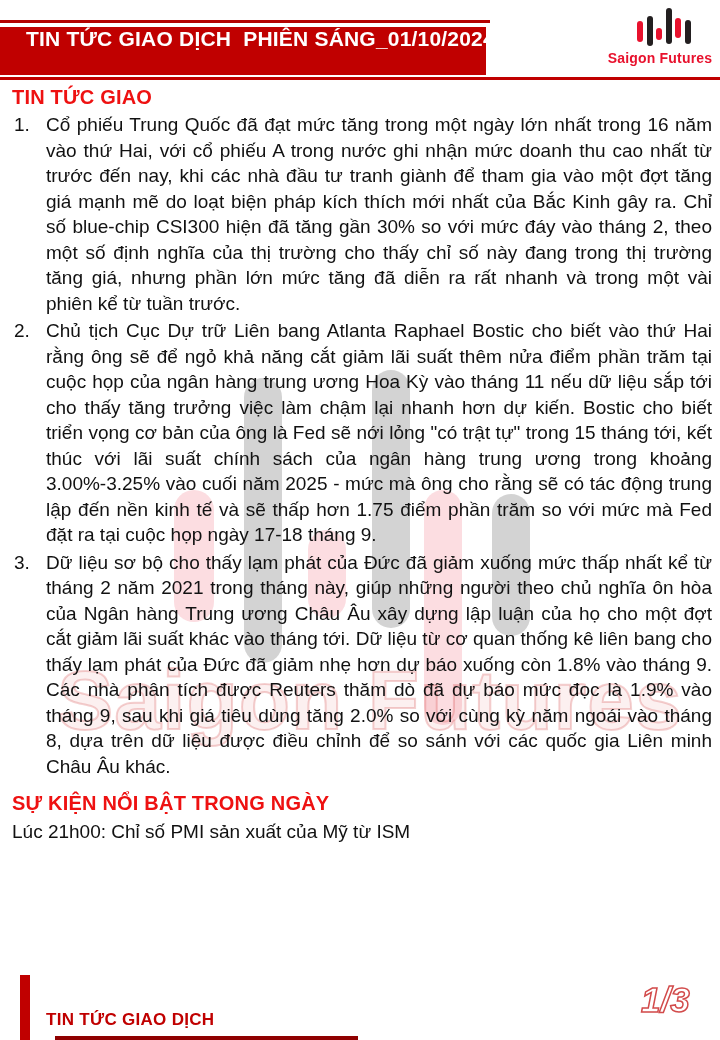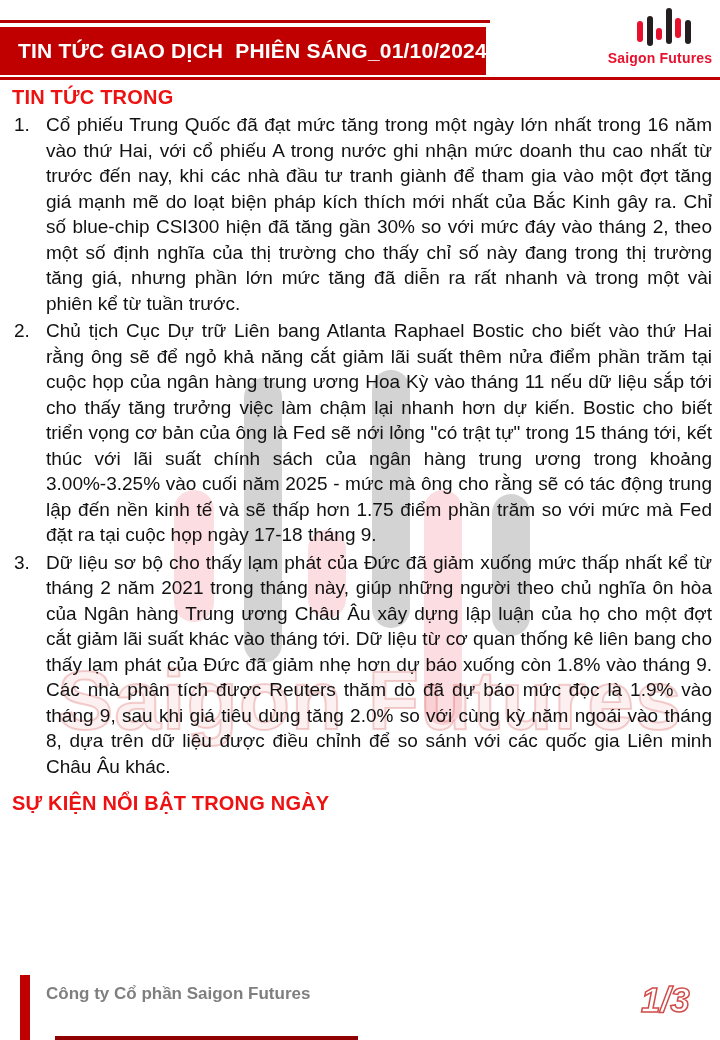--- a/index.html
+++ b/index.html
@@ -3,21 +3,21 @@
 <meta charset="utf-8">
 <style>
   * { margin:0; padding:0; box-sizing:border-box; }
   html,body { background:#ffffff; }
   body { font-family:"Liberation Sans","DejaVu Sans",sans-serif; }
   .page { position:relative; width:720px; height:1040px; background:#ffffff; overflow:hidden; }
 
   
   .header-top-rule { position:absolute; left:0; top:20px; width:490px; height:3px; background:#b40000; }
   .header-bar { position:absolute; left:0; top:27px; width:486px; height:48px; background:#c00000;
-                display:flex; align-items:center; padding-left:18px; }
+                display:flex; align-items:flex-start; padding-left:26px; }
   .header-bar .title { color:#ffffff; font-size:21px; font-weight:bold; white-space:pre; letter-spacing:.2px; }
   .header-underline { position:absolute; left:0; top:77px; width:720px; height:3px; background:#c00000; }
 
   
   .logo { position:absolute; left:600px; top:4px; width:120px; height:62px; }
   .logo .bar { position:absolute; width:6px; border-radius:3px; }
   .logo .b1 { left:37px;   top:17px; height:21px; background:#e8112d; }
   .logo .b2 { left:46.5px; top:12px; height:30px; background:#231f20; }
   .logo .b3 { left:56px;   top:24px; height:12px; background:#e8112d; }
   .logo .b4 { left:65.5px; top:4px;  height:36px; background:#231f20; }
@@ -86,36 +86,37 @@
       <div class="bar b2"></div>
       <div class="bar b3"></div>
       <div class="bar b4"></div>
       <div class="bar b5"></div>
       <div class="bar b6"></div>
     </div>
     <div class="wordmark">Saigon Futures</div>
   </div>
 
   <div class="content">
-    <div class="section-heading">TIN TỨC TRONG</div>
+    <div class="section-heading">TIN TỨC GIAO</div>
 
     <div class="news-item">
       <span class="num">1.</span>
       <span>Cổ phiếu Trung Quốc đã đạt mức tăng trong một ngày lớn nhất trong 16 năm vào thứ Hai, với cổ phiếu A trong nước ghi nhận mức doanh thu cao nhất từ trước đến nay, khi các nhà đầu tư tranh giành để tham gia vào một đợt tăng giá mạnh mẽ do loạt biện pháp kích thích mới nhất của Bắc Kinh gây ra. Chỉ số blue-chip CSI300 hiện đã tăng gần 30% so với mức đáy vào tháng 2, theo một số định nghĩa của thị trường cho thấy chỉ số này đang trong thị trường tăng giá, nhưng phần lớn mức tăng đã diễn ra rất nhanh và trong một vài phiên kể từ tuần trước.</span>
     </div>
     <div class="news-item">
       <span class="num">2.</span>
       <span>Chủ tịch Cục Dự trữ Liên bang Atlanta Raphael Bostic cho biết vào thứ Hai rằng ông sẽ để ngỏ khả năng cắt giảm lãi suất thêm nửa điểm phần trăm tại cuộc họp của ngân hàng trung ương Hoa Kỳ vào tháng 11 nếu dữ liệu sắp tới cho thấy tăng trưởng việc làm chậm lại nhanh hơn dự kiến. Bostic cho biết triển vọng cơ bản của ông là Fed sẽ nới lỏng "có trật tự" trong 15 tháng tới, kết thúc với lãi suất chính sách của ngân hàng trung ương trong khoảng 3.00%-3.25% vào cuối năm 2025 - mức mà ông cho rằng sẽ có tác động trung lập đến nền kinh tế và sẽ thấp hơn 1.75 điểm phần trăm so với mức mà Fed đặt ra tại cuộc họp ngày 17-18 tháng 9.</span>
     </div>
     <div class="news-item">
       <span class="num">3.</span>
       <span>Dữ liệu sơ bộ cho thấy lạm phát của Đức đã giảm xuống mức thấp nhất kể từ tháng 2 năm 2021 trong tháng này, giúp những người theo chủ nghĩa ôn hòa của Ngân hàng Trung ương Châu Âu xây dựng lập luận của họ cho một đợt cắt giảm lãi suất khác vào tháng tới. Dữ liệu từ cơ quan thống kê liên bang cho thấy lạm phát của Đức đã giảm nhẹ hơn dự báo xuống còn 1.8% vào tháng 9. Các nhà phân tích được Reuters thăm dò đã dự báo mức đọc là 1.9% vào tháng 9, sau khi giá tiêu dùng tăng 2.0% so với cùng kỳ năm ngoái vào tháng 8, dựa trên dữ liệu được điều chỉnh để so sánh với các quốc gia Liên minh Châu Âu khác.</span>
     </div>
 
     <div class="section-heading events-heading">SỰ KIỆN NỔI BẬT TRONG NGÀY</div>
+    <div class="event-line">Lúc 21h00: Chỉ số PMI sản xuất của Mỹ từ ISM</div>
   </div>
 
   <div class="footer-accent-bar"></div>
-  <div class="footer-company">Công ty Cổ phần Saigon Futures</div>
+  <div class="footer-doctype">TIN TỨC GIAO DỊCH</div>
   <div class="page-number">1/3</div>
   <div class="bottom-rule"></div>
 
 </div>
 
 </body></html>

